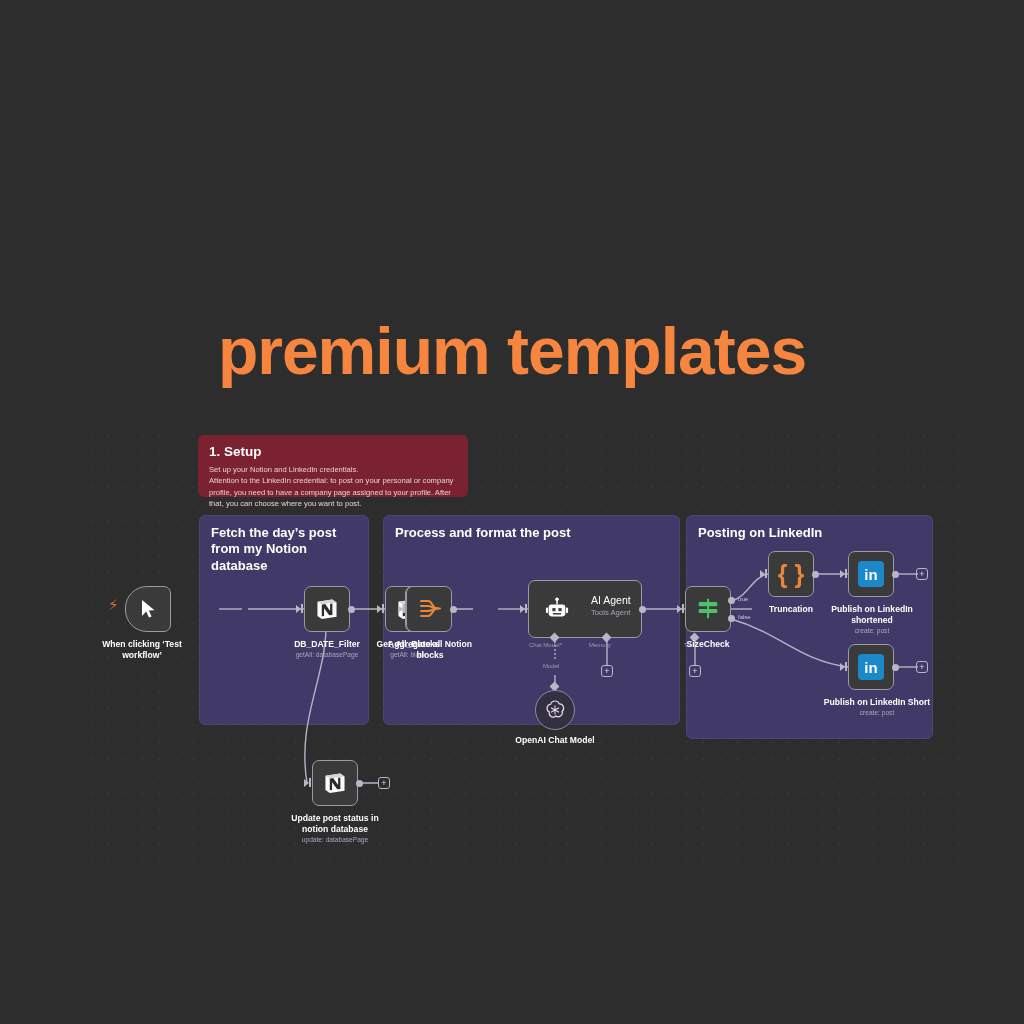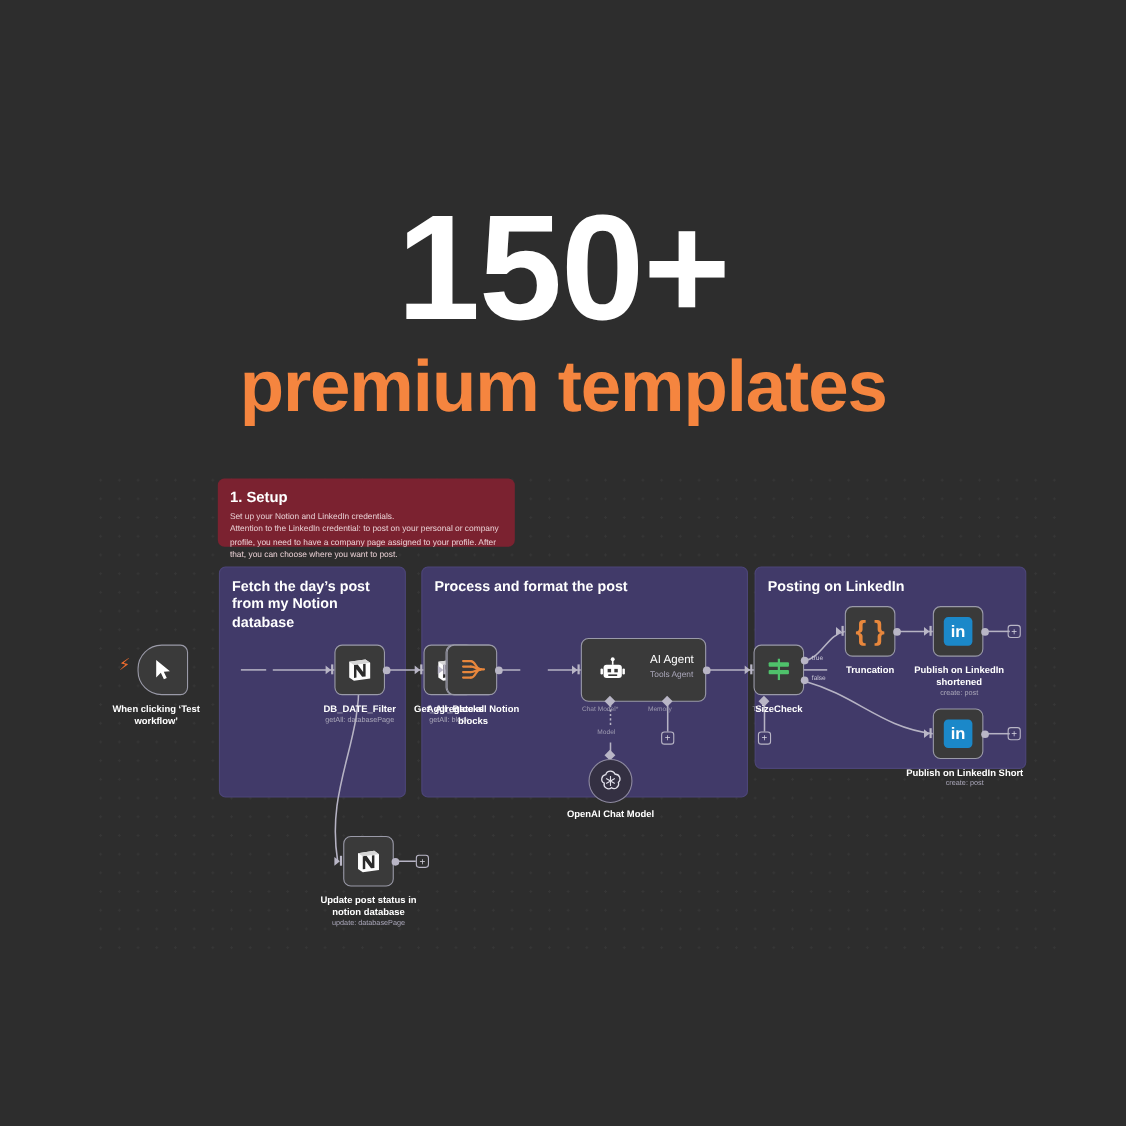--- a/index.html
+++ b/index.html
@@ -91,40 +91,39 @@
           display:flex;align-items:center;justify-content:center;
           color:#fff;font-weight:700;font-size:15px;font-family:"Liberation Sans",sans-serif;}
   .brace{color:#e8873c;font-size:25px;font-weight:700;line-height:1;}
   .bolt{position:absolute;color:#ef6c2e;font-size:15px;line-height:1;}
 </style>
 </head>
 <body>
 
 <div id="stage">
 
-  <div class="headline">150+</div>
   <div class="subhead">premium templates</div>
 
   <div id="canvas">
 
     <div class="sticky red" style="left:118px;top:10px;width:270px;height:62px;">
       <div class="sticky-title">1. Setup</div>
       <div class="sticky-body">Set up your Notion and LinkedIn credentials.
 Attention to the LinkedIn credential: to post on your personal or company profile, you need to have a company page assigned to your profile. After that, you can choose where you want to post.</div>
     </div>
 
     <div class="sticky purple" style="left:303px;top:90px;width:297px;height:210px;">
       <div class="sticky-title big">Process and format the post</div>
     </div>
 
     <div class="sticky purple" style="left:119px;top:90px;width:170px;height:210px;">
       <div class="sticky-title big">Fetch the day’s post from my Notion database</div>
     </div>
 
-    <div class="sticky purple" style="left:606px;top:90px;width:247px;height:184px;">
+    <div class="sticky purple" style="left:606px;top:90px;width:247px;height:224px;">
       <div class="sticky-title big">Posting on LinkedIn</div>
     </div>
 
     <svg class="wires">
       <g stroke="#b6b3c4" stroke-width="1.4" fill="none">
         <path d="M162,184 L139,184"></path>
         <path d="M168,184 L224,184"></path>
         <path d="M248,184 L305,184"></path>
         <path d="M332,184 L393,184"></path>
         <path d="M418,184 L448,184"></path>

